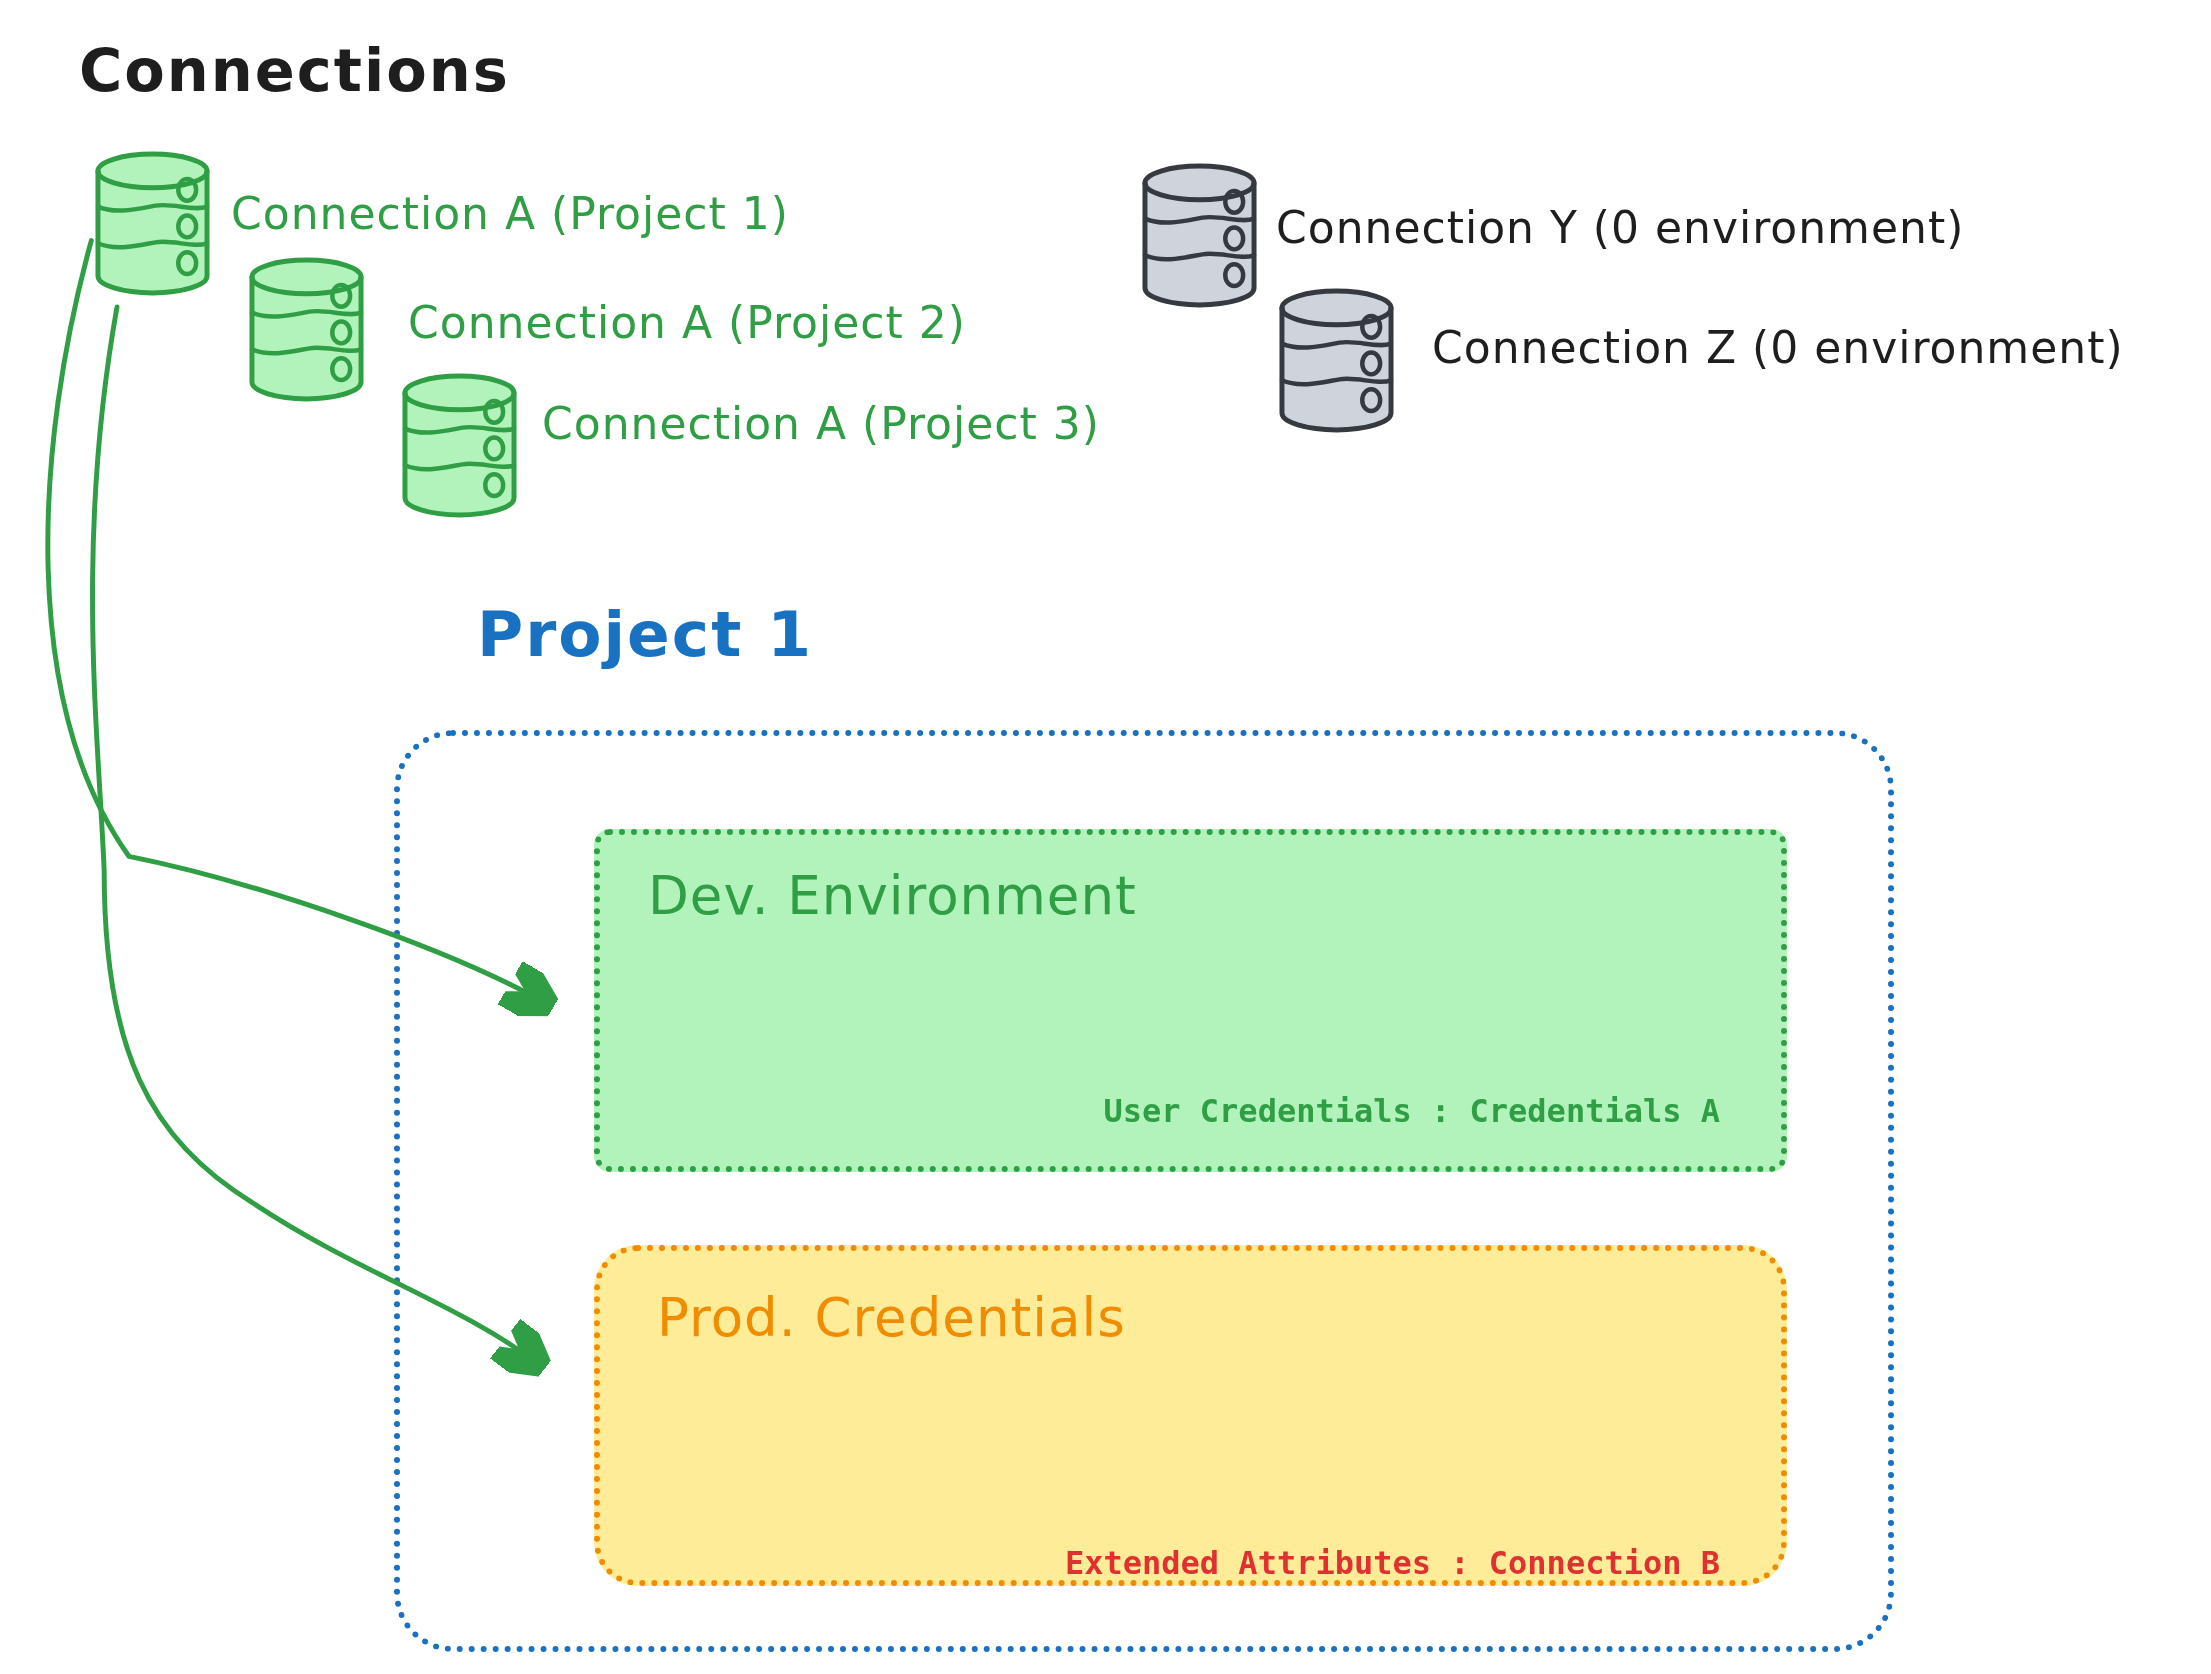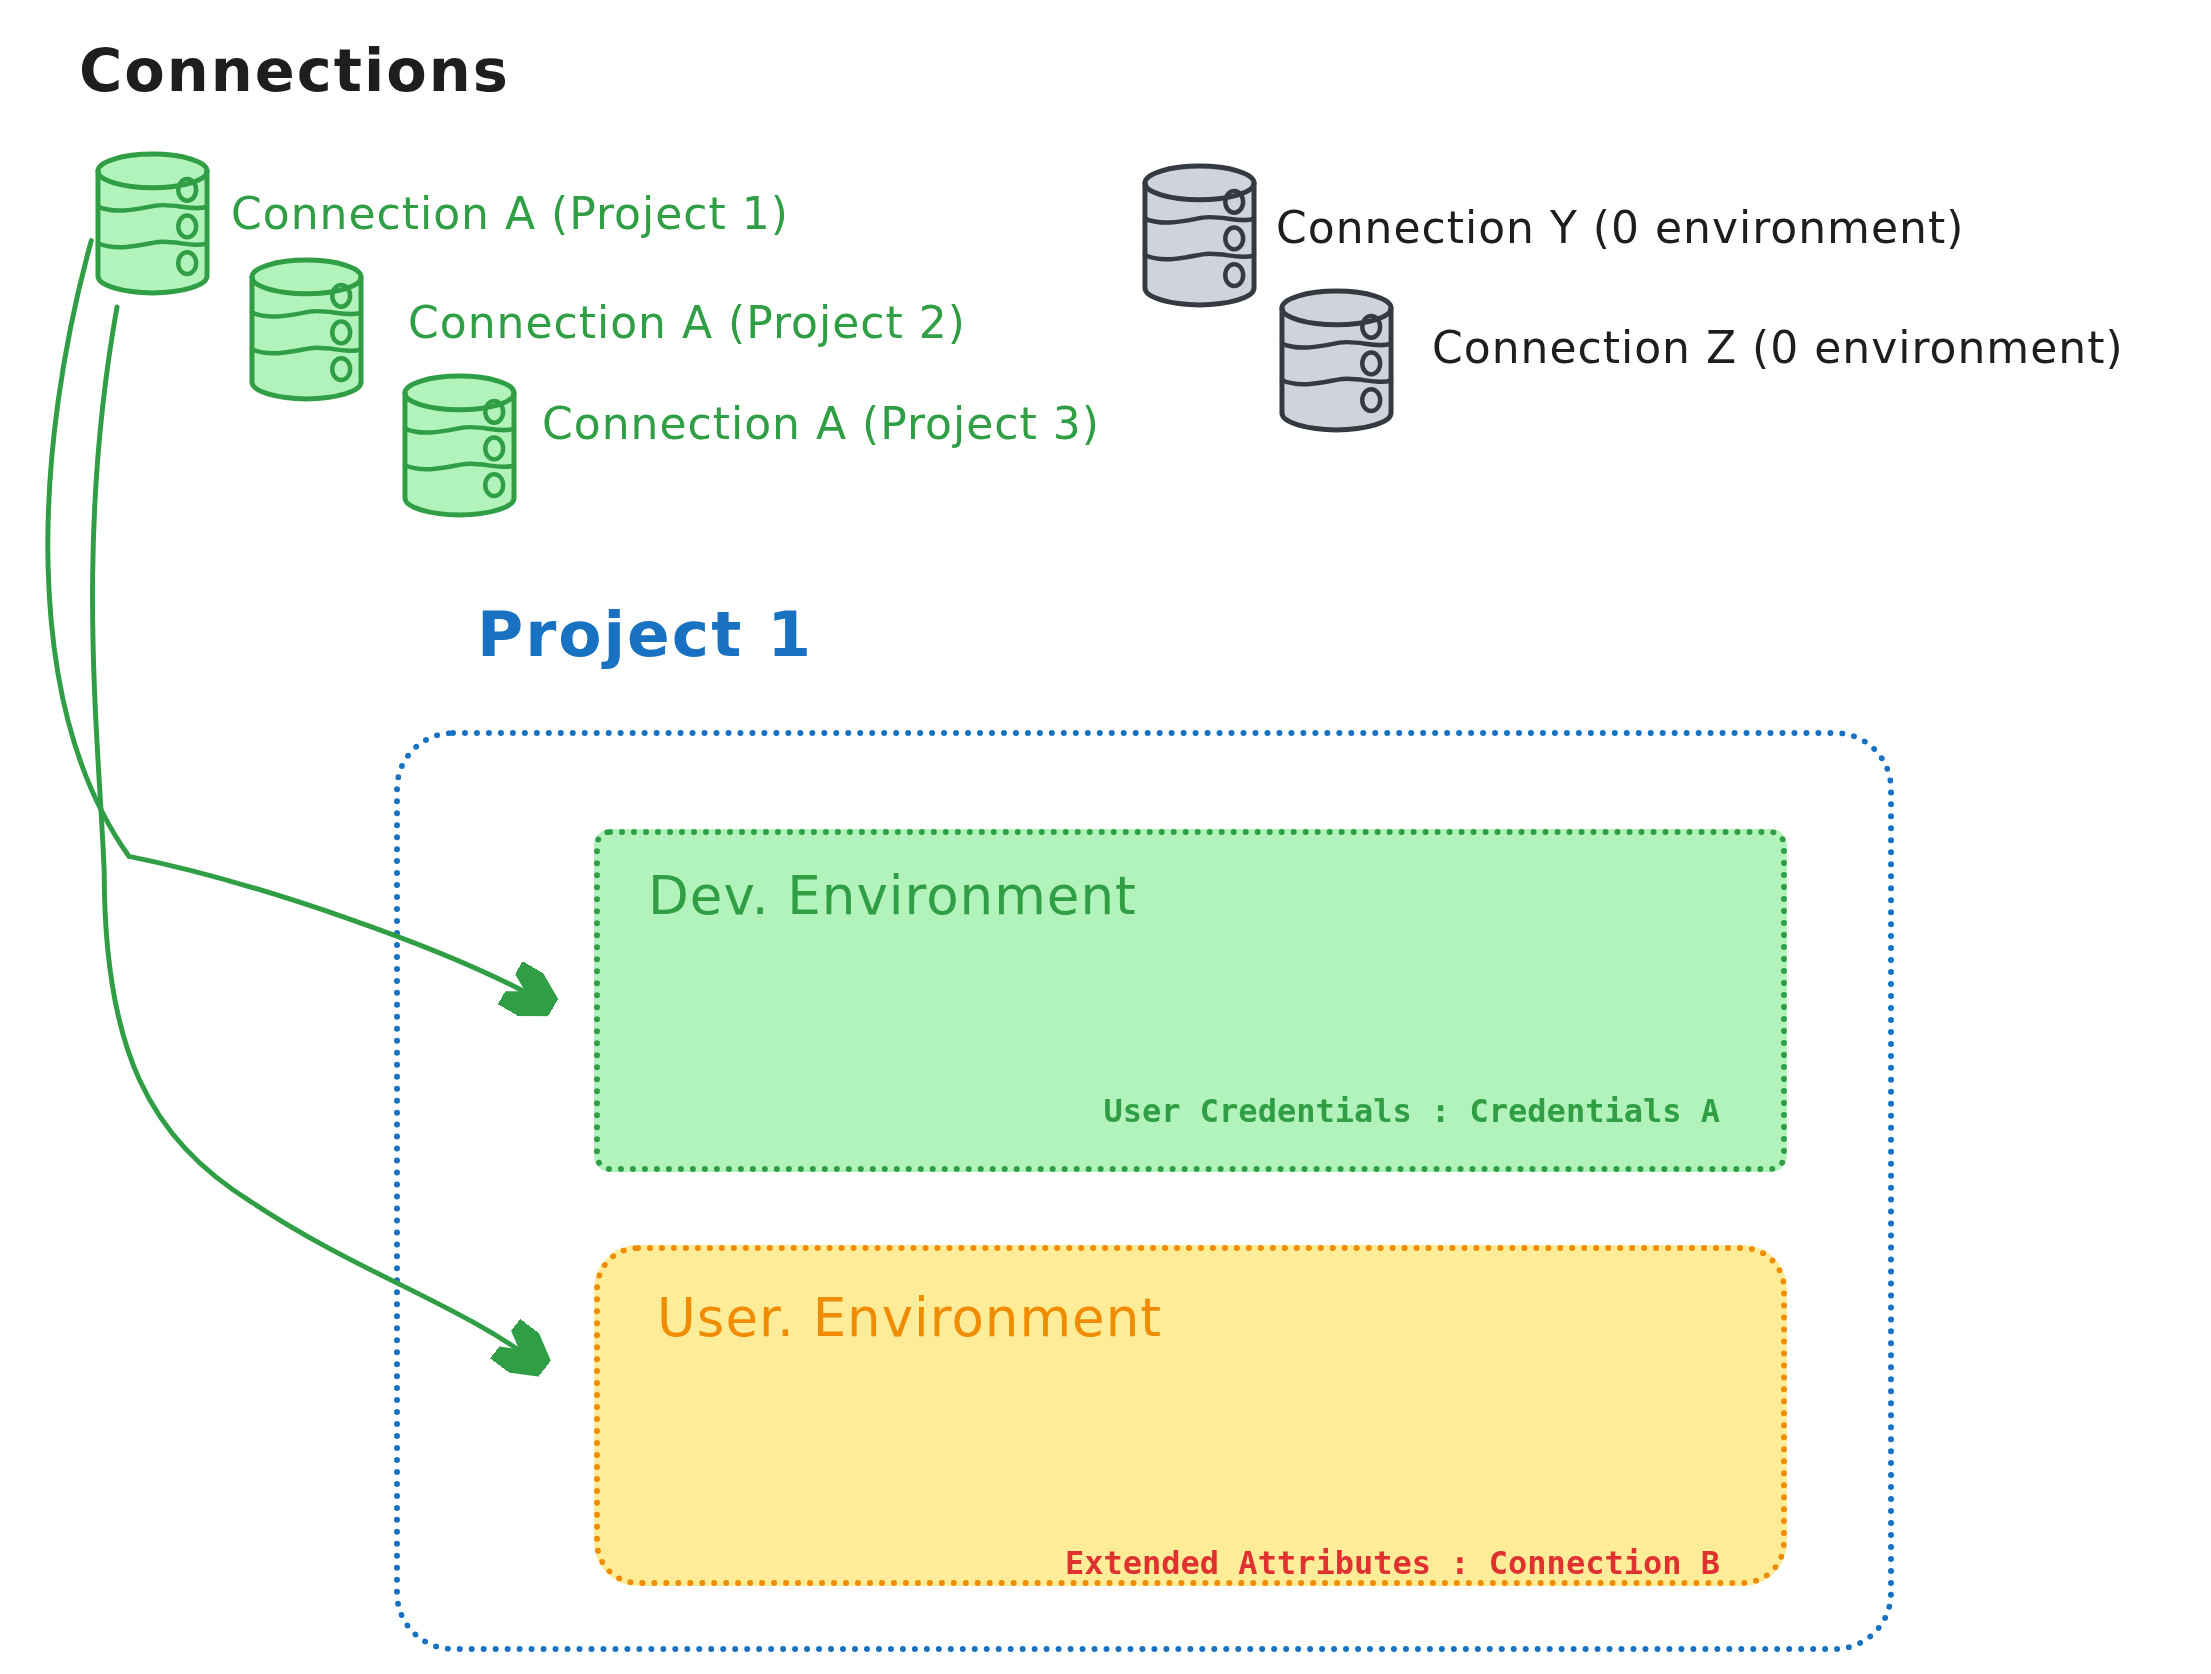--- a/index.html
+++ b/index.html
@@ -145,21 +145,21 @@
 
   <div class="abs project-title">Project 1</div>
   <div class="abs project-box"></div>
 
   <div class="env-box dev-box">
     <div class="env-title">Dev. Environment</div>
     <div class="mapping">User Credentials : Credentials A</div>
   </div>
 
   <div class="env-box prod-box">
-    <div class="env-title">User. Environment</div>
+    <div class="env-title">Prod. Credentials</div>
     <div class="mapping">
       <div>Extended Attributes : Connection B</div>
       
     </div>
   </div>
 
   <svg class="arrow-layer" viewBox="0 0 2234 1691">
     <defs>
       <marker id="ah" viewBox="0 0 10 10" refX="8.5" refY="5" markerWidth="10" markerHeight="10" orient="auto">
         <path d="M1.5 1 L8.5 5 L1.5 9" fill="none" stroke="#2f9e44" stroke-width="1.2" stroke-linecap="round"></path>

